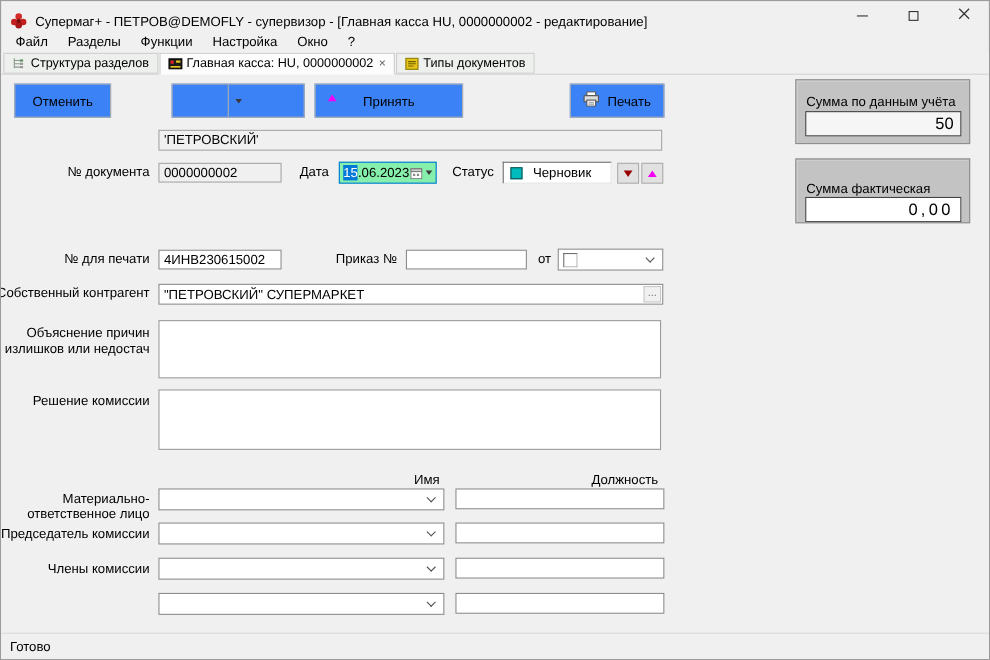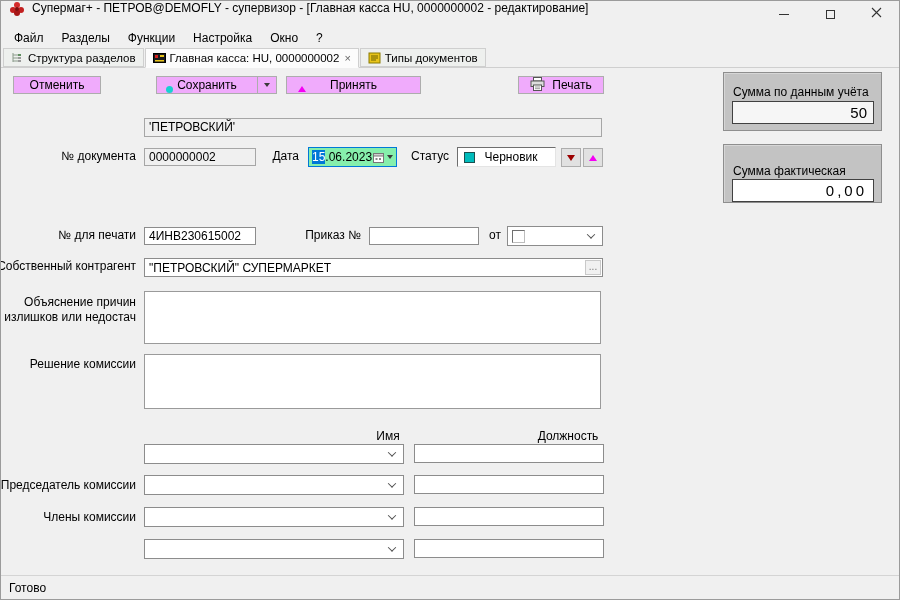--- a/index.html
+++ b/index.html
@@ -2,21 +2,21 @@
 <html><head>
 <meta charset="utf-8">
 <style>
   * { margin:0; padding:0; box-sizing:border-box; }
   html,body { width:900px; height:600px; }
   body { font-family:"Liberation Sans","DejaVu Sans",sans-serif; font-size:12px; color:#000; background:#f0f0f0; }
 
   .window { width:900px; height:600px; background:#f0f0f0; border:1px solid #9b9b9b; display:flex; flex-direction:column; overflow:hidden; }
 
   
-  .titlebar { height:26px; display:flex; align-items:flex-start; padding-left:8px; flex:0 0 auto; }
+  .titlebar { height:26px; display:flex; align-items:flex-end; padding-left:8px; flex:0 0 auto; }
   .app-icon { width:16px; height:16px; flex:0 0 auto; }
   .title-text { margin-left:7px; white-space:nowrap; }
   .win-controls { margin-left:auto; display:flex; height:100%; }
   .win-btn { width:46px; display:flex; align-items:center; justify-content:center; }
   .glyph-min { width:10px; height:1px; background:#333; }
   .glyph-max { width:9px; height:9px; border:1px solid #333; background:transparent; }
 
   
   .menubar { height:21px; display:flex; align-items:center; padding-left:4px; flex:0 0 auto; }
   .menu-item { padding:2px 9px; white-space:nowrap; }
@@ -27,21 +27,21 @@
   .tab.active { background:#fcfcfc; height:20px; margin-bottom:-1px; border-bottom:1px solid #fcfcfc; }
   .tab-close { color:#666; margin-left:1px; font-size:11px; }
   .tab-ico { width:13px; height:12px; flex:0 0 auto; }
 
   
   .content { position:relative; flex:1 1 auto; background:#f0f0f0; }
 
   .lbl { position:absolute; white-space:nowrap; line-height:13px; }
   .lbl-r { text-align:right; }
 
-  .btn { position:absolute; height:18px; background:#f0abfc; border:1px solid #adadad; display:flex; align-items:center; justify-content:center; }
+  .btn { position:absolute; height:31px; background:#3b82f6; border:1px solid #adadad; display:flex; align-items:center; justify-content:center; }
   .btn-split { display:flex; align-items:stretch; padding:0; }
   .btn-split .main { flex:1; position:relative; display:flex; align-items:center; justify-content:center; }
   .btn-split .arrow { width:19px; border-left:1px solid #adadad; display:flex; align-items:center; justify-content:center; }
   .dot-cyan { position:absolute; left:9px; top:9px; width:7px; height:7px; border-radius:50%; background:#17d1d1; }
   .tri { width:0; height:0; }
   .tri-dn { border-left:3.5px solid transparent; border-right:3.5px solid transparent; border-top:4px solid #3a3a3a; }
   .tri-dn-red { border-left:4.5px solid transparent; border-right:4.5px solid transparent; border-top:6px solid #9b0000; }
   .tri-up-mag { border-left:4.5px solid transparent; border-right:4.5px solid transparent; border-bottom:6px solid #f400f4; }
   .accept-ico { position:absolute; left:11px; top:9px; }
 
@@ -157,24 +157,20 @@
       <span>Типы документов</span>
     </div>
   </div>
 
   <div class="content">
 
     <div class="btn" style="left:12px; top:8px; width:88px;">
       <span>Отменить</span>
     </div>
     <div class="btn btn-split" style="left:155px; top:8px; width:121px;">
-      <div class="main">
-        <span class="dot-cyan"></span>
-        <span>Сохранить</span>
-      </div>
       <div class="arrow">
         <span class="tri tri-dn"></span>
       </div>
     </div>
     <div class="btn" style="left:285px; top:8px; width:135px;">
       <span class="tri tri-up-mag accept-ico"></span>
       <span>Принять</span>
     </div>
     <div class="btn" style="left:517px; top:8px; width:86px; gap:7px;">
       <span>
@@ -247,20 +243,24 @@
       <span>излишков или недостач</span>
     </div>
     <textarea class="fld" style="left: 143px; top: 223px; width: 457px; height: 53px;"></textarea>
 
     <div class="lbl lbl-r" style="right:763px; top:290px;">Решение комиссии</div>
     <textarea class="fld" style="left: 143px; top: 286px; width: 457px; height: 55px;"></textarea>
 
     <div class="col-hdr" style="left:357px; width:60px;">Имя</div>
     <div class="col-hdr" style="left:532px; width:70px;">Должность</div>
 
+    <div class="lbl lbl-r" style="right:763px; top:378px; line-height:14px;">
+      <span>Материально-</span><br>
+      <span>ответственное лицо</span>
+    </div>
     <div class="combo" style="left:143px; top:376px; width:260px; height:20px;">
       <span class="chev"></span>
     </div>
     <input class="fld" style="left: 413px; top: 376px; width: 190px; height: 19px;">
 
     <div class="lbl lbl-r" style="right:763px; top:411px;">Председатель комиссии</div>
     <div class="combo" style="left:143px; top:407px; width:260px; height:20px;">
       <span class="chev"></span>
     </div>
     <input class="fld" style="left: 413px; top: 407px; width: 190px; height: 19px;">

